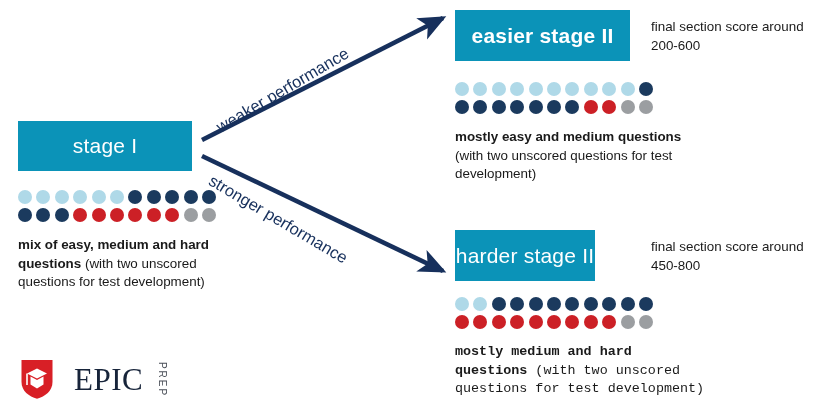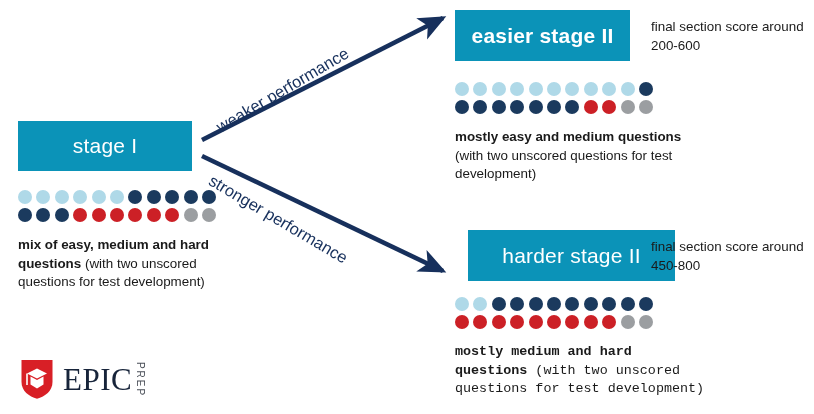--- a/index.html
+++ b/index.html
@@ -15,21 +15,21 @@
     position:absolute;
     background:var(--teal,#0b93b8);
     display:flex;align-items:center;justify-content:center;
     color:#ffffff;
     font-size:21px;
     font-weight:400;
     letter-spacing:.2px;
   }
   #stage1-box{left:18px;top:121px;width:174px;height:50px;}
   #easier-box{left:455px;top:10px;width:175px;height:51px;font-weight:bold;}
-  #harder-box{left:468px;top:230px;width:207px;height:51px;}
+  #harder-box{left:455px;top:230px;width:140px;height:51px;}
 
   
   .dot-grid{position:absolute;display:flex;flex-direction:column;gap:4px;}
   .dot-row{display:flex;gap:4.4px;}
   .dot{width:14px;height:14px;border-radius:50%;flex:0 0 auto;}
   .d-light{background:#afd9e8;}
   .d-navy{background:#1b3a5e;}
   .d-red{background:#cc2026;}
   .d-gray{background:#9b9ea1;}
 
@@ -68,21 +68,21 @@
     position:absolute;
     font-size:16.5px;
     color:#17305c;
     white-space:nowrap;
     transform-origin:0 0;
   }
   #label-weaker{left:213px;top:120px;transform:rotate(-30.5deg);}
   #label-stronger{left:215px;top:171px;transform:rotate(30.5deg);}
 
   
-  #logo{position:absolute;left:20px;top:355px;width:145px;height:48px;display:flex;align-items:center;}
+  #logo{position:absolute;left:20px;top:355px;width:145px;height:48px;display:flex;align-items:center;gap:11px;}
   #logo-shield{width:34px;height:42px;flex:0 0 auto;}
   #logo-word{
     font-family:"Liberation Serif", serif;
     font-size:31px;
     color:#17243a;
     margin-left:9px;
     letter-spacing:.5px;
     line-height:1;
   }
   #logo-prep{

